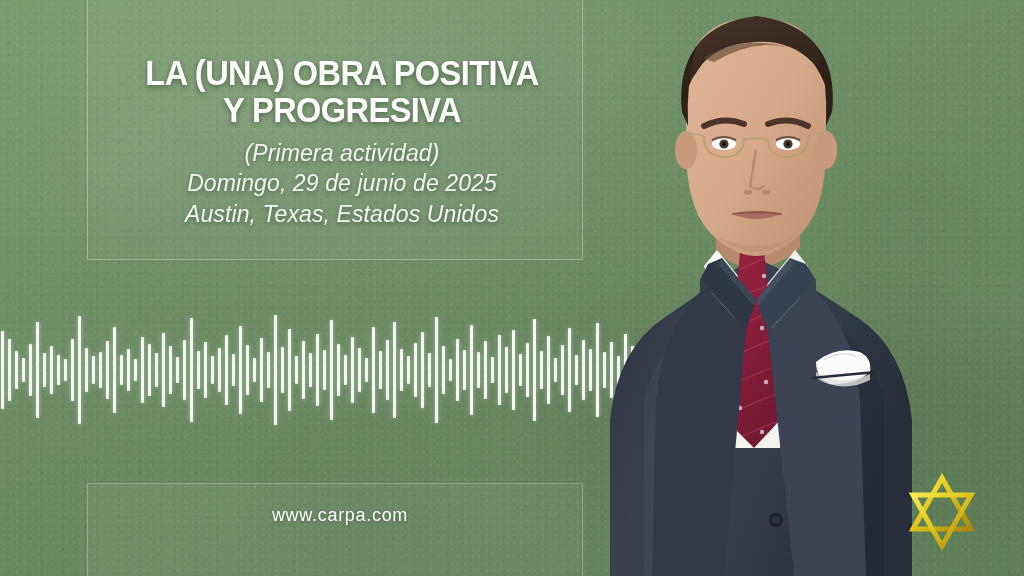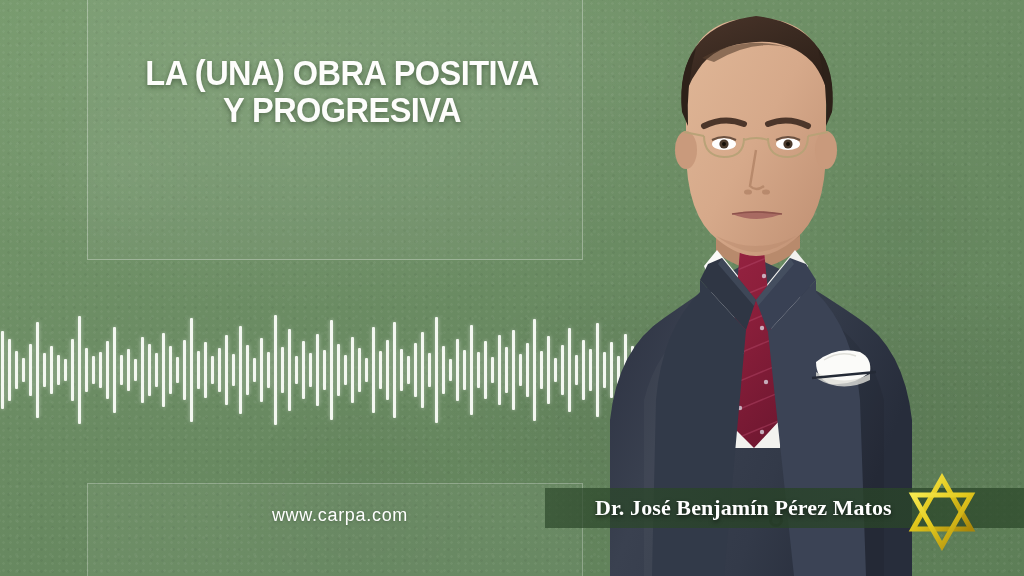--- a/index.html
+++ b/index.html
@@ -145,20 +145,25 @@
   <div class="bg-blotch"></div>
   <div class="bg-noise"></div>
 
   <div class="frame-top"></div>
   <div class="frame-bottom"></div>
 
   <div class="title-block">
     <div class="title-main">
       <span>LA (UNA) OBRA POSITIVA</span><br>
       <span>Y PROGRESIVA</span>
+    </div>
+    <div class="title-sub">
+      <span class="line">(Primera actividad)</span>
+      <span class="line">Domingo, 29 de junio de 2025</span>
+      <span class="line">Austin, Texas, Estados Unidos</span>
     </div>
   </div>
 
   <div class="waveform" id="waveform">
       <div class="wbar" style="height: 78px;"></div>
       <div class="wbar" style="height: 62px;"></div>
       <div class="wbar" style="height: 38px;"></div>
       <div class="wbar" style="height: 24px;"></div>
       <div class="wbar" style="height: 52px;"></div>
       <div class="wbar" style="height: 96px;"></div>
@@ -375,23 +380,20 @@
 
     <path d="M128 214 Q152 208 178 214 Q152 224 128 214 Z" fill="#a86a62"></path>
     <path d="M128 214 Q152 210 178 214" stroke="#8d534c" stroke-width="1.6" fill="none"></path>
 
     <path d="M112 236 Q152 256 192 236 Q170 252 152 252 Q134 252 112 236 Z" fill="#b88a6c" opacity=".45"></path>
     <path d="M104 190 Q110 224 132 242" stroke="#c39madd" stroke-width="0" fill="none"></path>
   </svg>
 
   <div class="site-url">www.carpa.com</div>
 
-  <div class="name-bar">
-    <span class="name-text">Dr. José Benjamín Pérez Matos</span>
-  </div>
 
   <div class="star-wrap">
     <svg viewBox="0 0 80 80" width="80" height="80">
       <defs>
         <linearGradient id="goldG" x1="0" y1="0" x2="1" y2="1">
           <stop offset="0" stop-color="#f6e94e"></stop>
           <stop offset="0.45" stop-color="#e2c81d"></stop>
           <stop offset="1" stop-color="#a8860b"></stop>
         </linearGradient>
       </defs>

